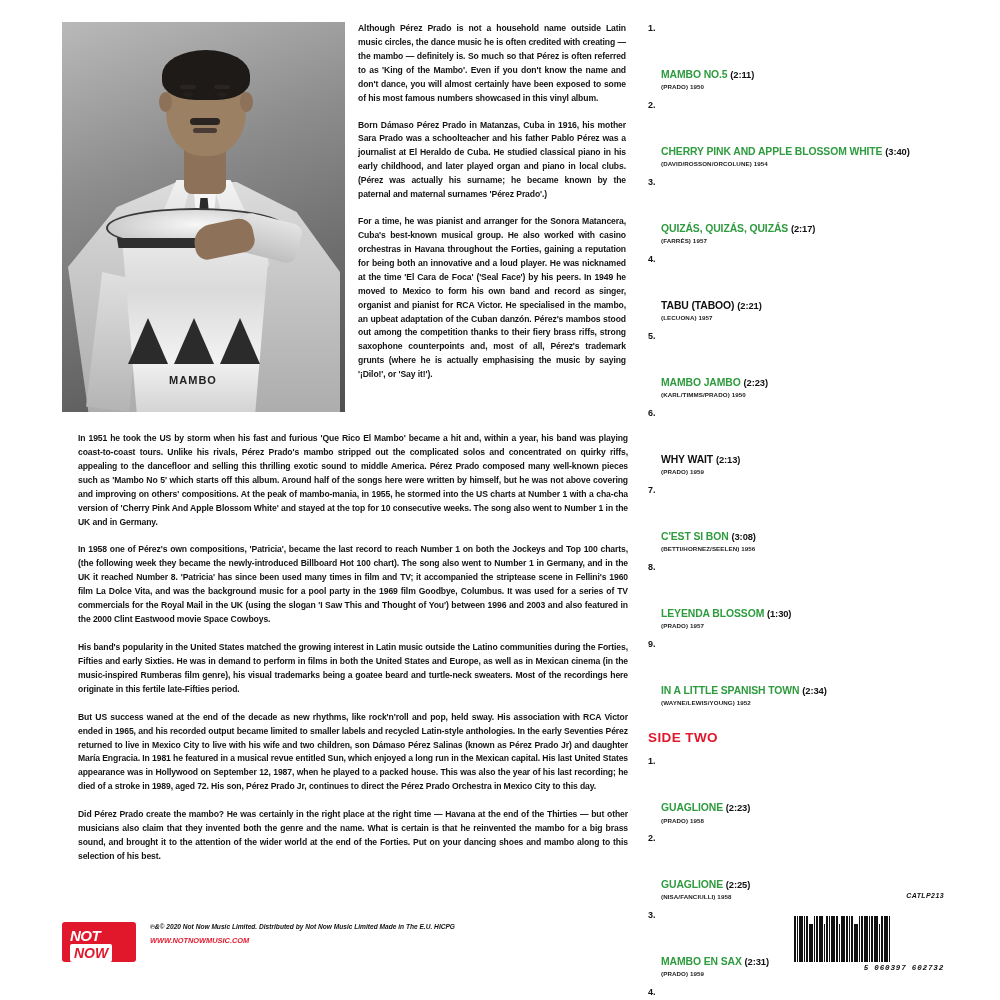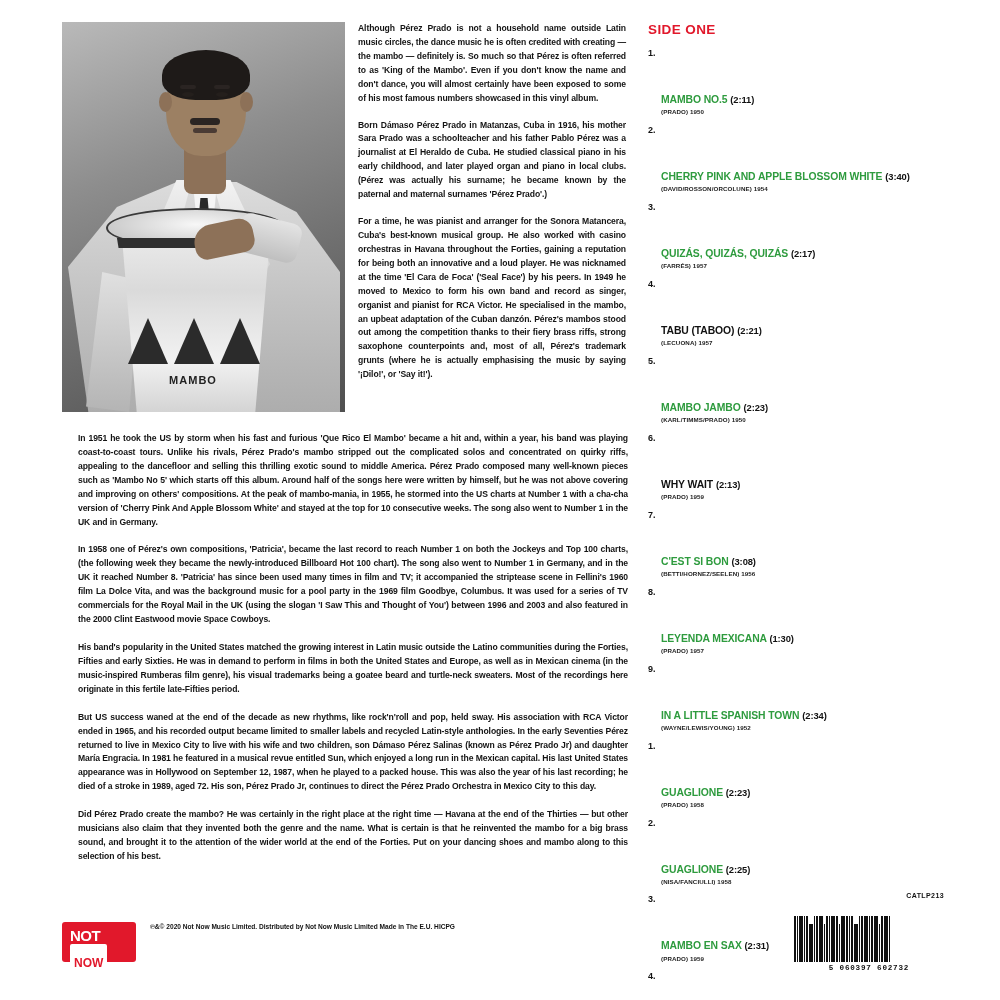--- a/index.html
+++ b/index.html
@@ -179,33 +179,33 @@
     letter-spacing:-0.1px;
   }
   .ttitle.black{color:#111;}
   .ttime{color:#111;font-size:9.4px;font-weight:bold;}
   .tcred{
     font-size:6.2px;color:#222;margin-top:2.5px;letter-spacing:0.1px;
     font-weight:bold;
   }
   
   .footer{
-    position:absolute;left:0;bottom:0;width:1000px;height:92px;
+    position:absolute;left:0;bottom:0;width:1000px;height:92px;font-style:italic;
   }
   .logo{
     position:absolute;left:62px;top:14px;
     width:74px;height:40px;background:#e1182b;border-radius:3px;
     color:#fff;
   }
   .logo .l1{
     position:absolute;left:8px;top:5px;font-size:15px;font-weight:bold;letter-spacing:-0.5px;
   }
   .logo .l2{
-    position:absolute;left:8px;top:22px;font-size:12px;font-weight:bold;
-    background:#fff;color:#e1182b;padding:12px 4px;border-radius:2px;
+    position:absolute;left:8px;top:22px;font-size:14px;font-weight:bold;
+    background:#fff;color:#e1182b;padding:1px 4px;border-radius:2px;
   }
   .copy{
     position:absolute;left:150px;top:14px;width:360px;
     font-size:6.6px;line-height:1.55;color:#111;font-weight:bold;
   }
   .weburl{
     color:#e1182b;font-size:7.4px;font-weight:bold;margin-top:3px;display:block;
   }
   .catno{
     position:absolute;right:56px;top:-16px;
@@ -216,21 +216,21 @@
     width:150px;height:52px;background:#fff;
     display:flex;align-items:flex-end;gap:1px;
   }
   .barcode i{display:block;background:#111;width:2px;height:46px;}
   .barcode i.thin{width:1px;}
   .barcode i.wide{width:4px;}
   .barcode i.short{height:38px;}
   .bc-digits{
     position:absolute;right:56px;top:56px;width:150px;
     font-size:7.6px;font-weight:bold;letter-spacing:0.8px;color:#111;
-    text-align:center;font-family:"Liberation Mono", monospace;
+    text-align:right;font-family:"Liberation Mono", monospace;
   }
 </style>
 </head>
 <body>
 
 <div class="sleeve">
 
   <div class="left-col">
     <div class="photo-wrap">
       <div class="photo">
@@ -273,21 +273,20 @@
 
   <div class="lower-block body-text">
     <p>In 1951 he took the US by storm when his fast and furious 'Que Rico El Mambo' became a hit and, within a year, his band was playing coast-to-coast tours. Unlike his rivals, Pérez Prado's mambo stripped out the complicated solos and concentrated on quirky riffs, appealing to the dancefloor and selling this thrilling exotic sound to middle America. Pérez Prado composed many well-known pieces such as 'Mambo No 5' which starts off this album. Around half of the songs here were written by himself, but he was not above covering and improving on others' compositions. At the peak of mambo-mania, in 1955, he stormed into the US charts at Number 1 with a cha-cha version of 'Cherry Pink And Apple Blossom White' and stayed at the top for 10 consecutive weeks. The song also went to Number 1 in the UK and in Germany.</p>
     <p>In 1958 one of Pérez's own compositions, 'Patricia', became the last record to reach Number 1 on both the Jockeys and Top 100 charts, (the following week they became the newly-introduced Billboard Hot 100 chart). The song also went to Number 1 in Germany, and in the UK it reached Number 8. 'Patricia' has since been used many times in film and TV; it accompanied the striptease scene in Fellini's 1960 film La Dolce Vita, and was the background music for a pool party in the 1969 film Goodbye, Columbus. It was used for a series of TV commercials for the Royal Mail in the UK (using the slogan 'I Saw This and Thought of You') between 1996 and 2003 and also featured in the 2000 Clint Eastwood movie Space Cowboys.</p>
     <p>His band's popularity in the United States matched the growing interest in Latin music outside the Latino communities during the Forties, Fifties and early Sixties. He was in demand to perform in films in both the United States and Europe, as well as in Mexican cinema (in the music-inspired Rumberas film genre), his visual trademarks being a goatee beard and turtle-neck sweaters. Most of the recordings here originate in this fertile late-Fifties period.</p>
     <p>But US success waned at the end of the decade as new rhythms, like rock'n'roll and pop, held sway. His association with RCA Victor ended in 1965, and his recorded output became limited to smaller labels and recycled Latin-style anthologies. In the early Seventies Pérez returned to live in Mexico City to live with his wife and two children, son Dámaso Pérez Salinas (known as Pérez Prado Jr) and daughter María Engracia. In 1981 he featured in a musical revue entitled Sun, which enjoyed a long run in the Mexican capital. His last United States appearance was in Hollywood on September 12, 1987, when he played to a packed house. This was also the year of his last recording; he died of a stroke in 1989, aged 72. His son, Pérez Prado Jr, continues to direct the Pérez Prado Orchestra in Mexico City to this day.</p>
     <p>Did Pérez Prado create the mambo? He was certainly in the right place at the right time — Havana at the end of the Thirties — but other musicians also claim that they invented both the genre and the name. What is certain is that he reinvented the mambo for a big brass sound, and brought it to the attention of the wider world at the end of the Forties. Put on your dancing shoes and mambo along to this selection of his best.</p>
   </div>
 
   <div class="tracks">
-    <div class="side-head">SIDE ONE</div>
 
     <div class="track">
       <div class="tnum">1.</div>
       <div class="tbody">
         <div class="ttitle"><span>MAMBO NO.5</span> <span class="ttime">(2:11)</span></div>
         <div class="tcred">(PRADO) 1950</div>
       </div>
     </div>
 
     <div class="track">
@@ -334,33 +333,34 @@
       <div class="tnum">7.</div>
       <div class="tbody">
         <div class="ttitle"><span>C'EST SI BON</span> <span class="ttime">(3:08)</span></div>
         <div class="tcred">(BETTI/HORNEZ/SEELEN) 1956</div>
       </div>
     </div>
 
     <div class="track">
       <div class="tnum">8.</div>
       <div class="tbody">
-        <div class="ttitle"><span>LEYENDA MEXICANA</span> <span class="ttime">(1:30)</span></div>
+        <div class="ttitle"><span>LEYENDA BLOSSOM</span> <span class="ttime">(1:30)</span></div>
         <div class="tcred">(PRADO) 1957</div>
       </div>
     </div>
 
     <div class="track">
       <div class="tnum">9.</div>
       <div class="tbody">
         <div class="ttitle"><span>IN A LITTLE SPANISH TOWN</span> <span class="ttime">(2:34)</span></div>
         <div class="tcred">(WAYNE/LEWIS/YOUNG) 1952</div>
       </div>
     </div>
 
+    <div class="side-head two">SIDE TWO</div>
 
     <div class="track">
       <div class="tnum">1.</div>
       <div class="tbody">
         <div class="ttitle"><span>GUAGLIONE</span> <span class="ttime">(2:23)</span></div>
         <div class="tcred">(PRADO) 1958</div>
       </div>
     </div>
 
     <div class="track">
@@ -429,20 +429,21 @@
   </div>
 
   <div class="footer">
     <div class="logo">
       <span class="l1">NOT</span>
       <span class="l2">NOW</span>
     </div>
     <div class="copy">
       <span>℗&amp;© 2020 Not Now Music Limited.
 Distributed by Not Now Music Limited Made in The E.U. HICPG</span>
+      <span class="weburl">WWW.NOTNOWMUSIC.COM</span>
     </div>
     <div class="catno">CATLP213</div>
     <div class="barcode">
       <i></i>
       <i class="thin"></i>
       <i class="wide"></i>
       <i class="thin"></i>
       <i></i>
       <i class="wide short"></i>
       <i class="thin"></i>

